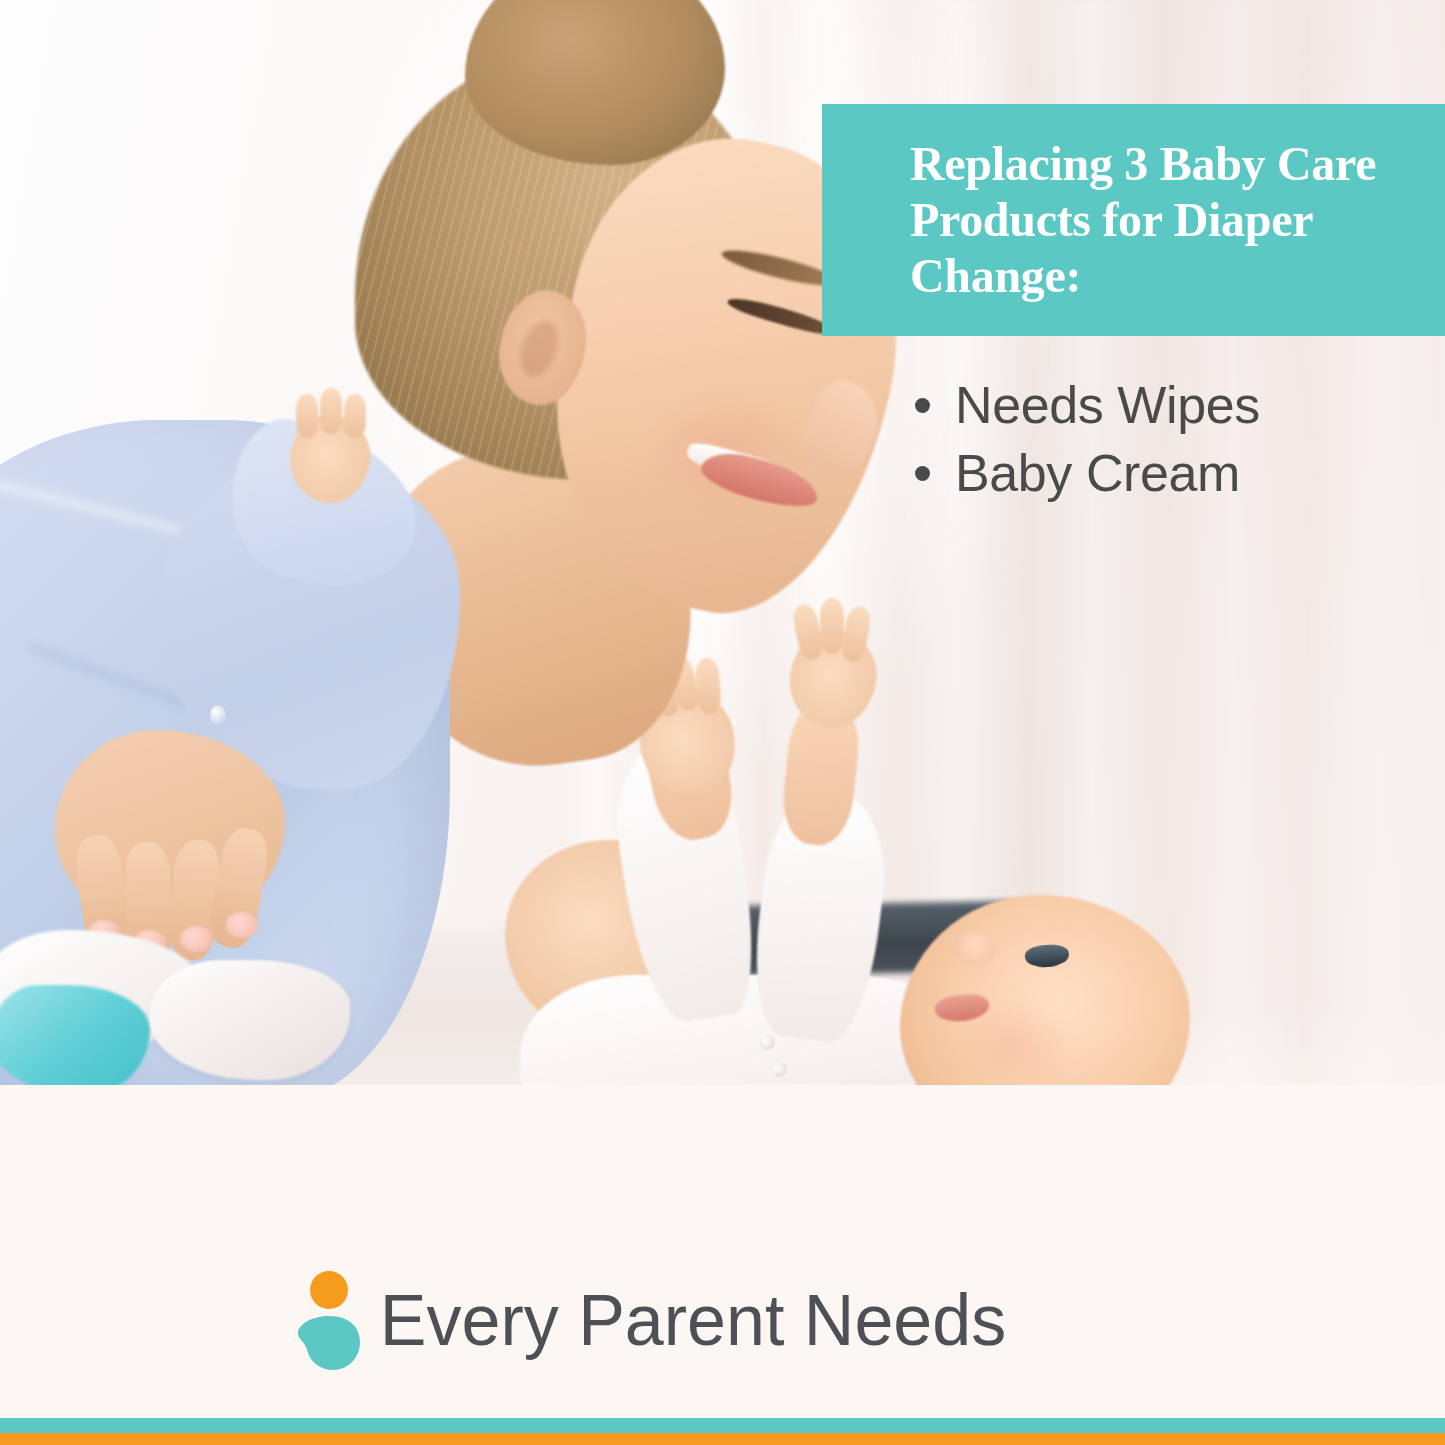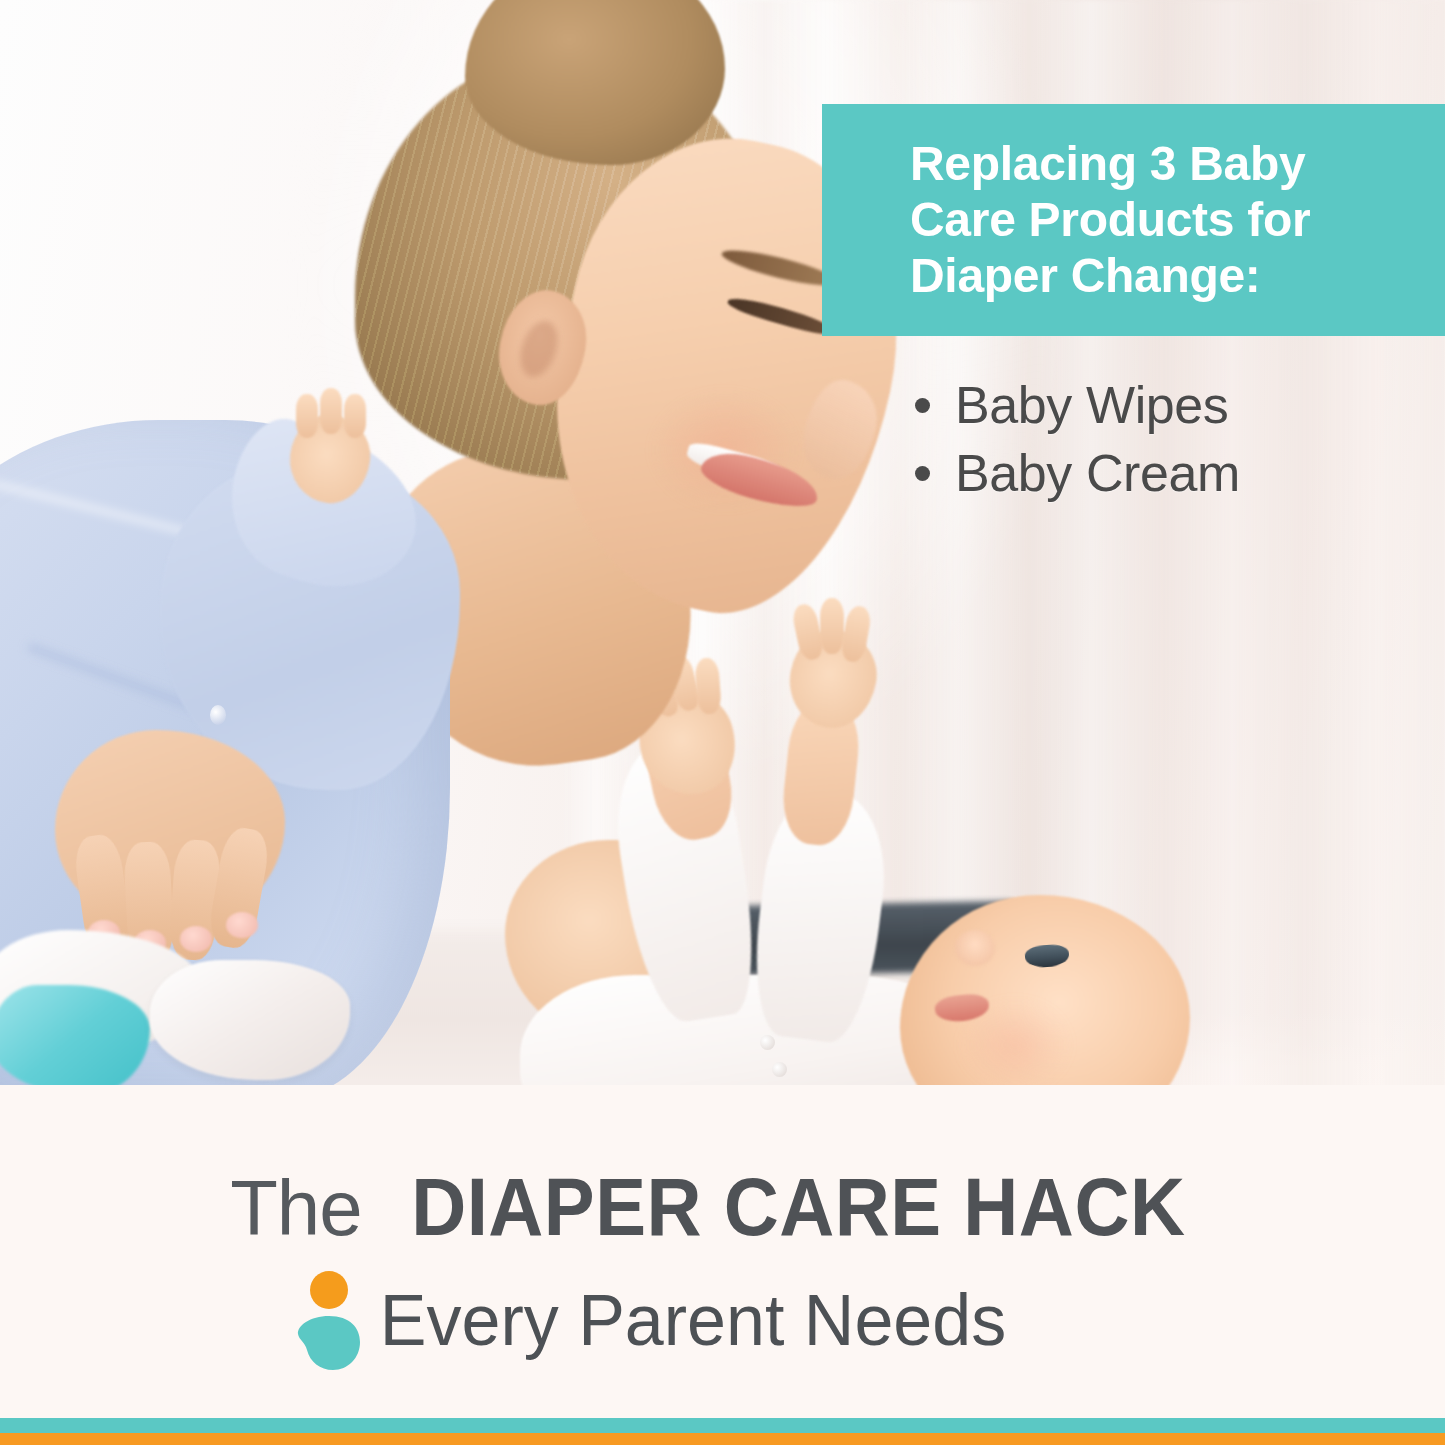--- a/index.html
+++ b/index.html
@@ -304,21 +304,21 @@
     background:#5BC8C4;
     display:flex; align-items:center;
   }
   .banner h1{
     color:#ffffff;
     font-size:48px;
     font-weight:bold;
     line-height:1.16;
     letter-spacing:-.3px;
     padding:0 28px 0 88px;
-    font-family:Liberation Sans, sans-serif;
+    font-family:Liberation Serif, serif;
   }
 
   
   .bullets{
     position:absolute; left:905px; top:372px; width:520px;
   }
   .bullets li{
     list-style:none;
     position:relative;
     color:#4A4A4A;
@@ -473,29 +473,26 @@
     <div class="diaper-white"></div>
     <div class="diaper-teal"></div>
     <div class="wipe"></div>
   </div>
 
   <div class="banner">
     <h1>Replacing 3 Baby Care Products for Diaper Change:</h1>
   </div>
 
   <ul class="bullets">
-    <li>Baby Wipes</li>
+    <li>Needs Wipes</li>
     <li>Baby Cream</li>
   </ul>
 
   <div class="bottom">
 
-    <div class="title-row">
-      <span class="title-the">The </span><span class="title-main">DIAPER CARE HACK</span>
-    </div>
 
     <div class="sub-row">
       <span class="logo-mark">
         <svg viewBox="0 0 66 102" width="66" height="102" aria-hidden="true">
           <circle cx="33" cy="20" r="19" fill="#F59C1C"></circle>
           <path d="M33 46
                    C 54 46, 64 58, 64 72
                    C 64 88, 52 100, 37 100
                    C 24 100, 14 92, 11 80
                    C 9 72, 3 70, 2 64

